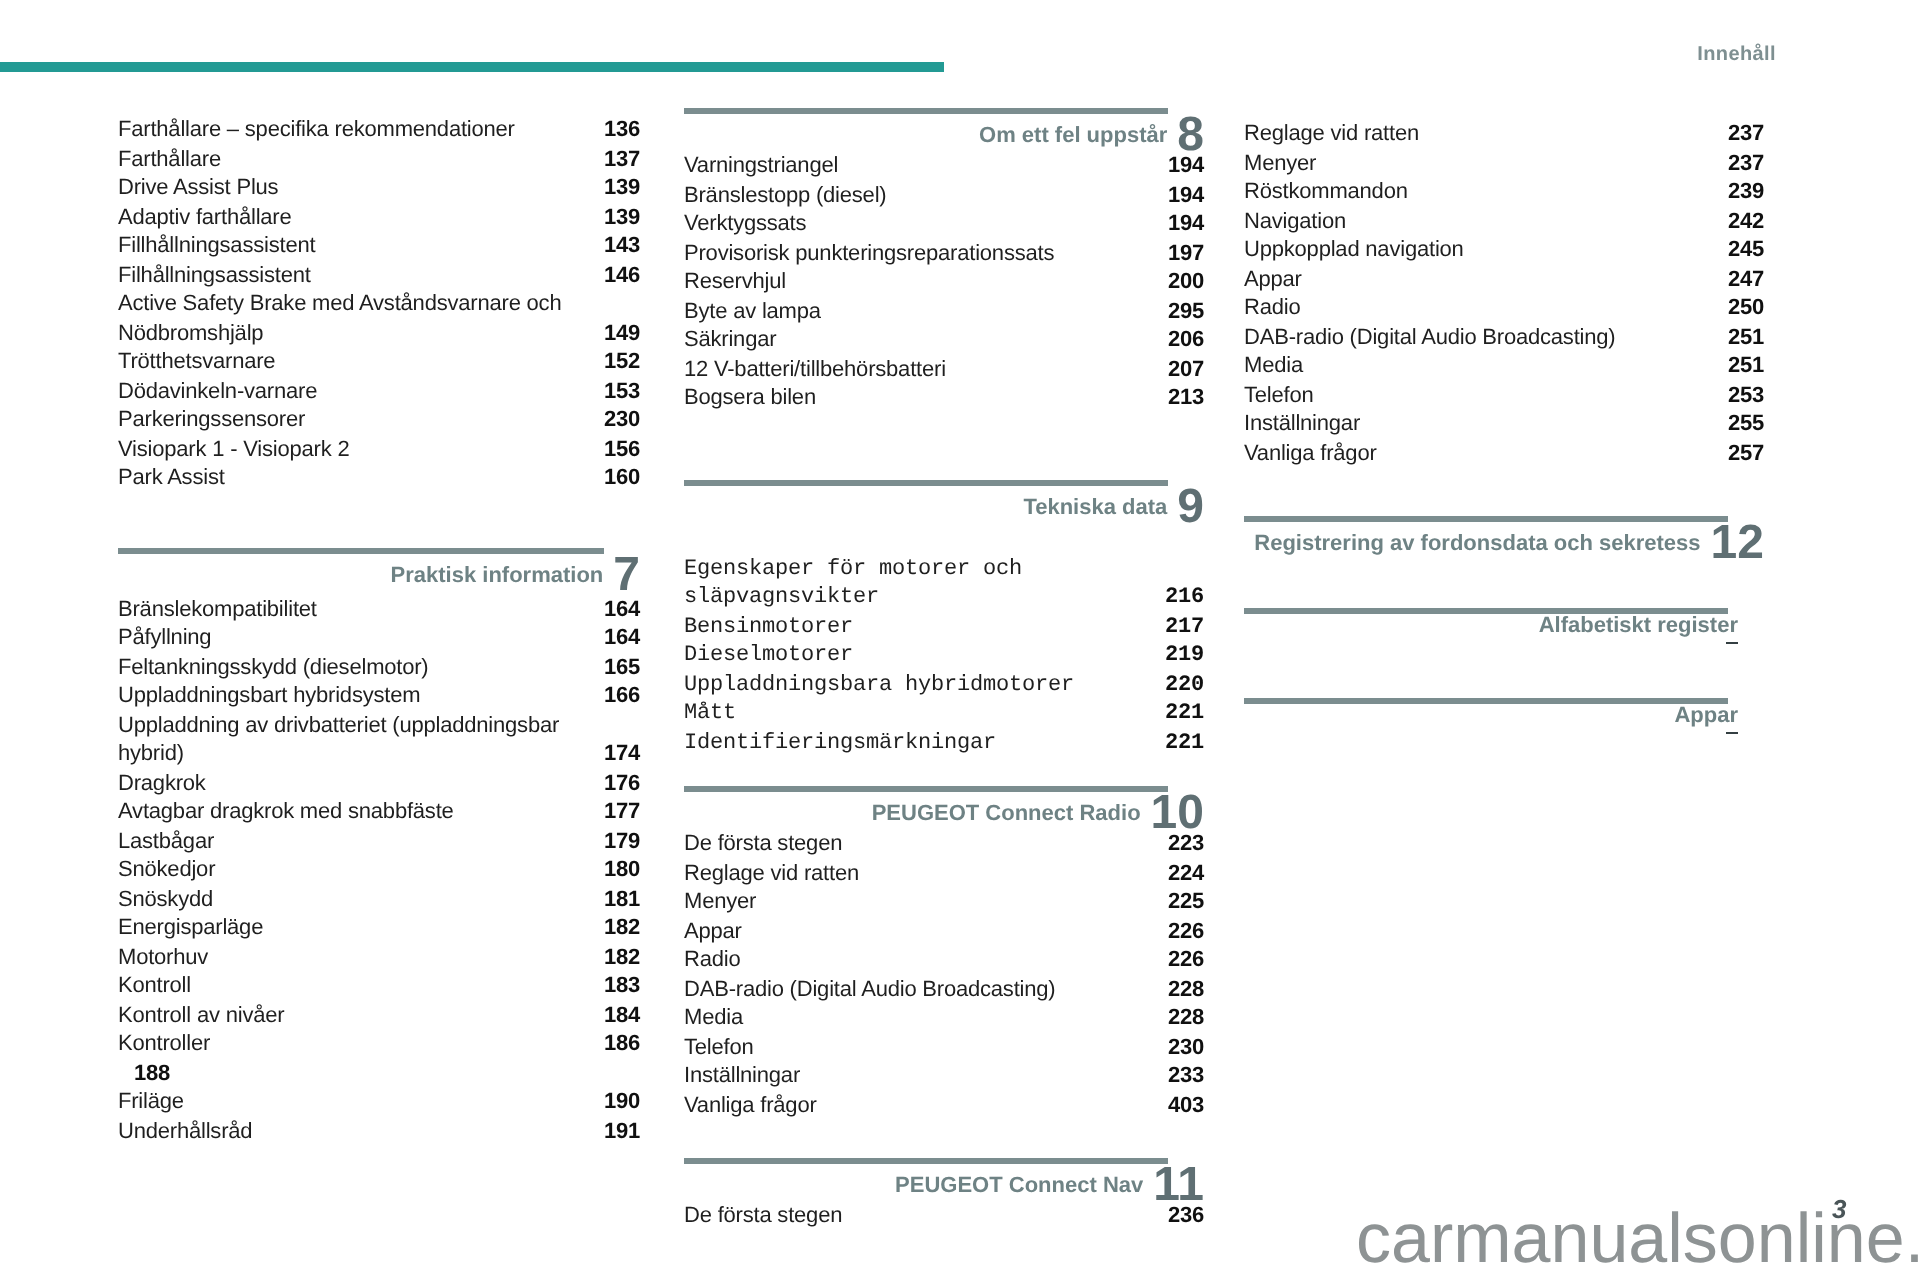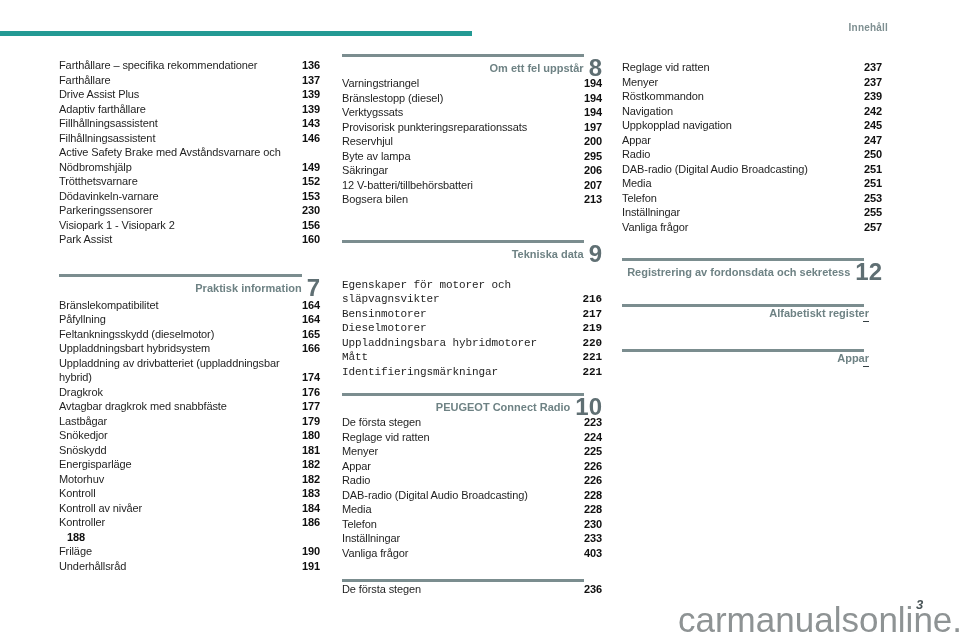--- a/index.html
+++ b/index.html
@@ -300,20 +300,24 @@
           <span class="entry-label">Inställningar</span>
           <span class="entry-page">233</span>
         </div>
         <div class="entry-row">
           <span class="entry-label">Vanliga frågor</span>
           <span class="entry-page">403</span>
         </div>
       </div>
       <div class="section-header" style="margin-top: 19px;">
         <div class="section-rule"></div>
+        <div class="section-titlerow">
+          <span class="section-title">PEUGEOT Connect Nav</span>
+          <span class="big-num">11</span>
+        </div>
       </div>
       <div class="entries" style="margin-top: 0px;">
         <div class="entry-row">
           <span class="entry-label">De första stegen</span>
           <span class="entry-page">236</span>
         </div>
       </div>
     </div>
   <div class="col col3">
       <div class="entries" style="margin-top: 4px;">

